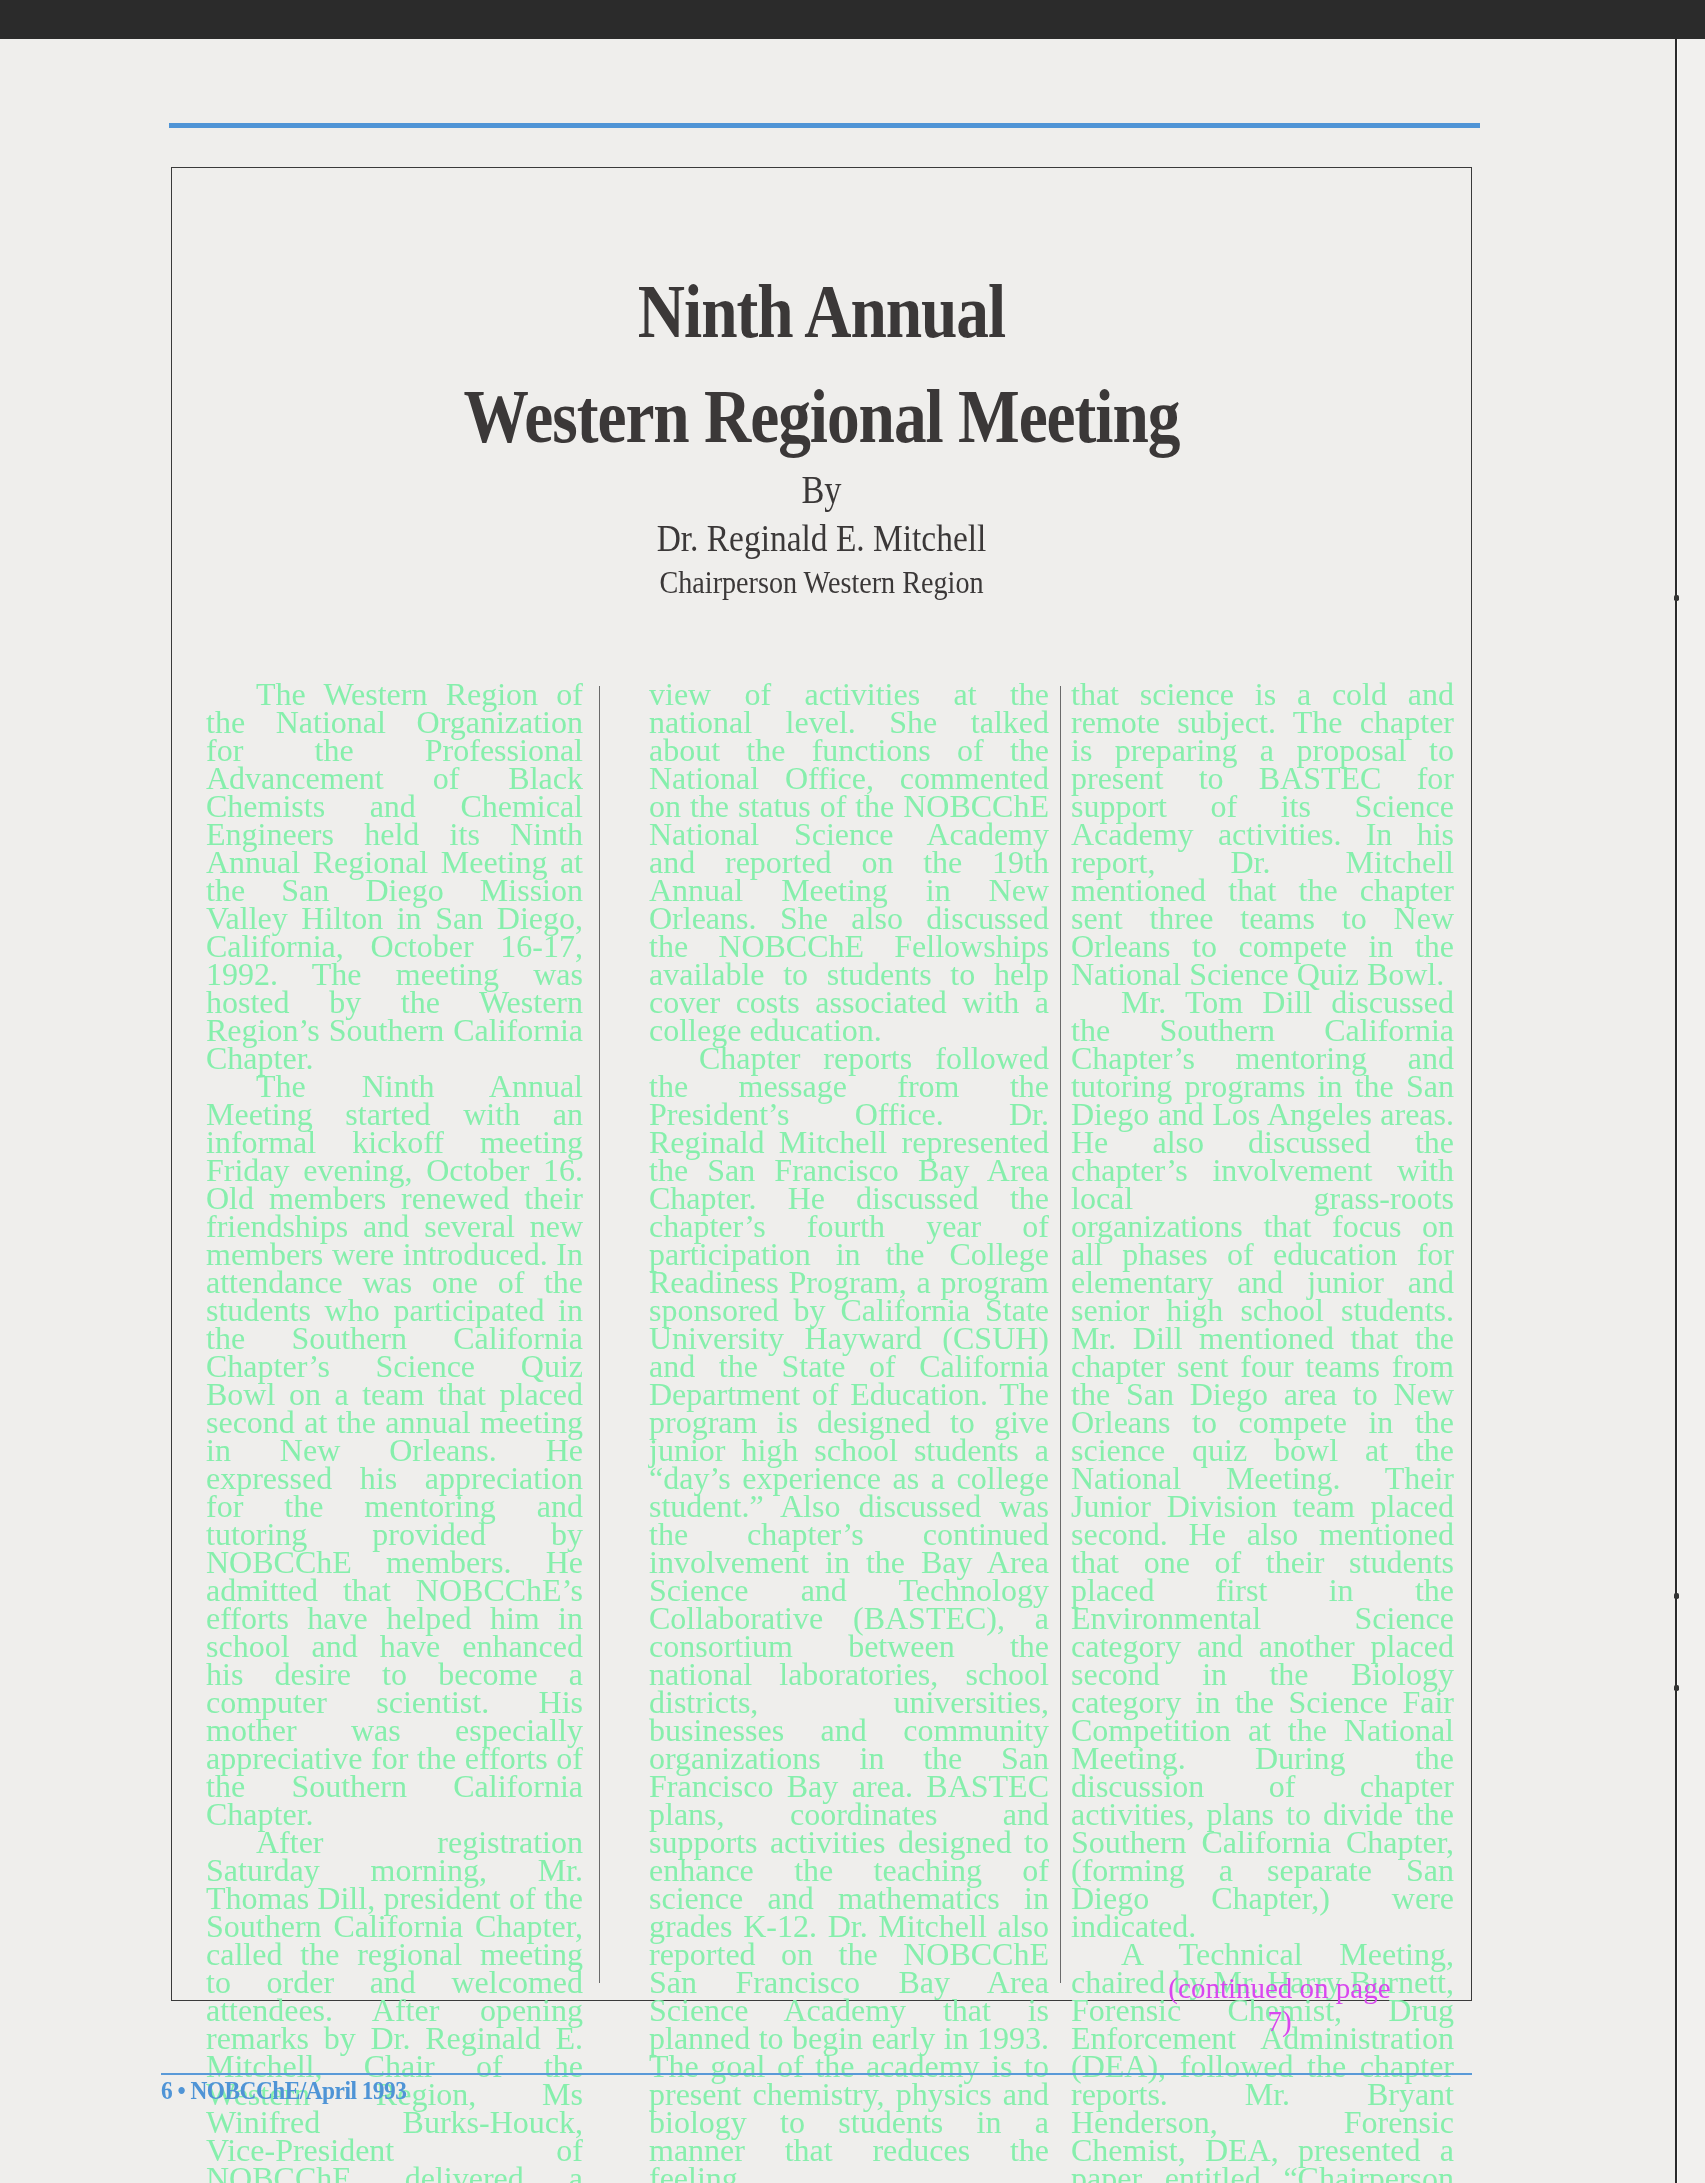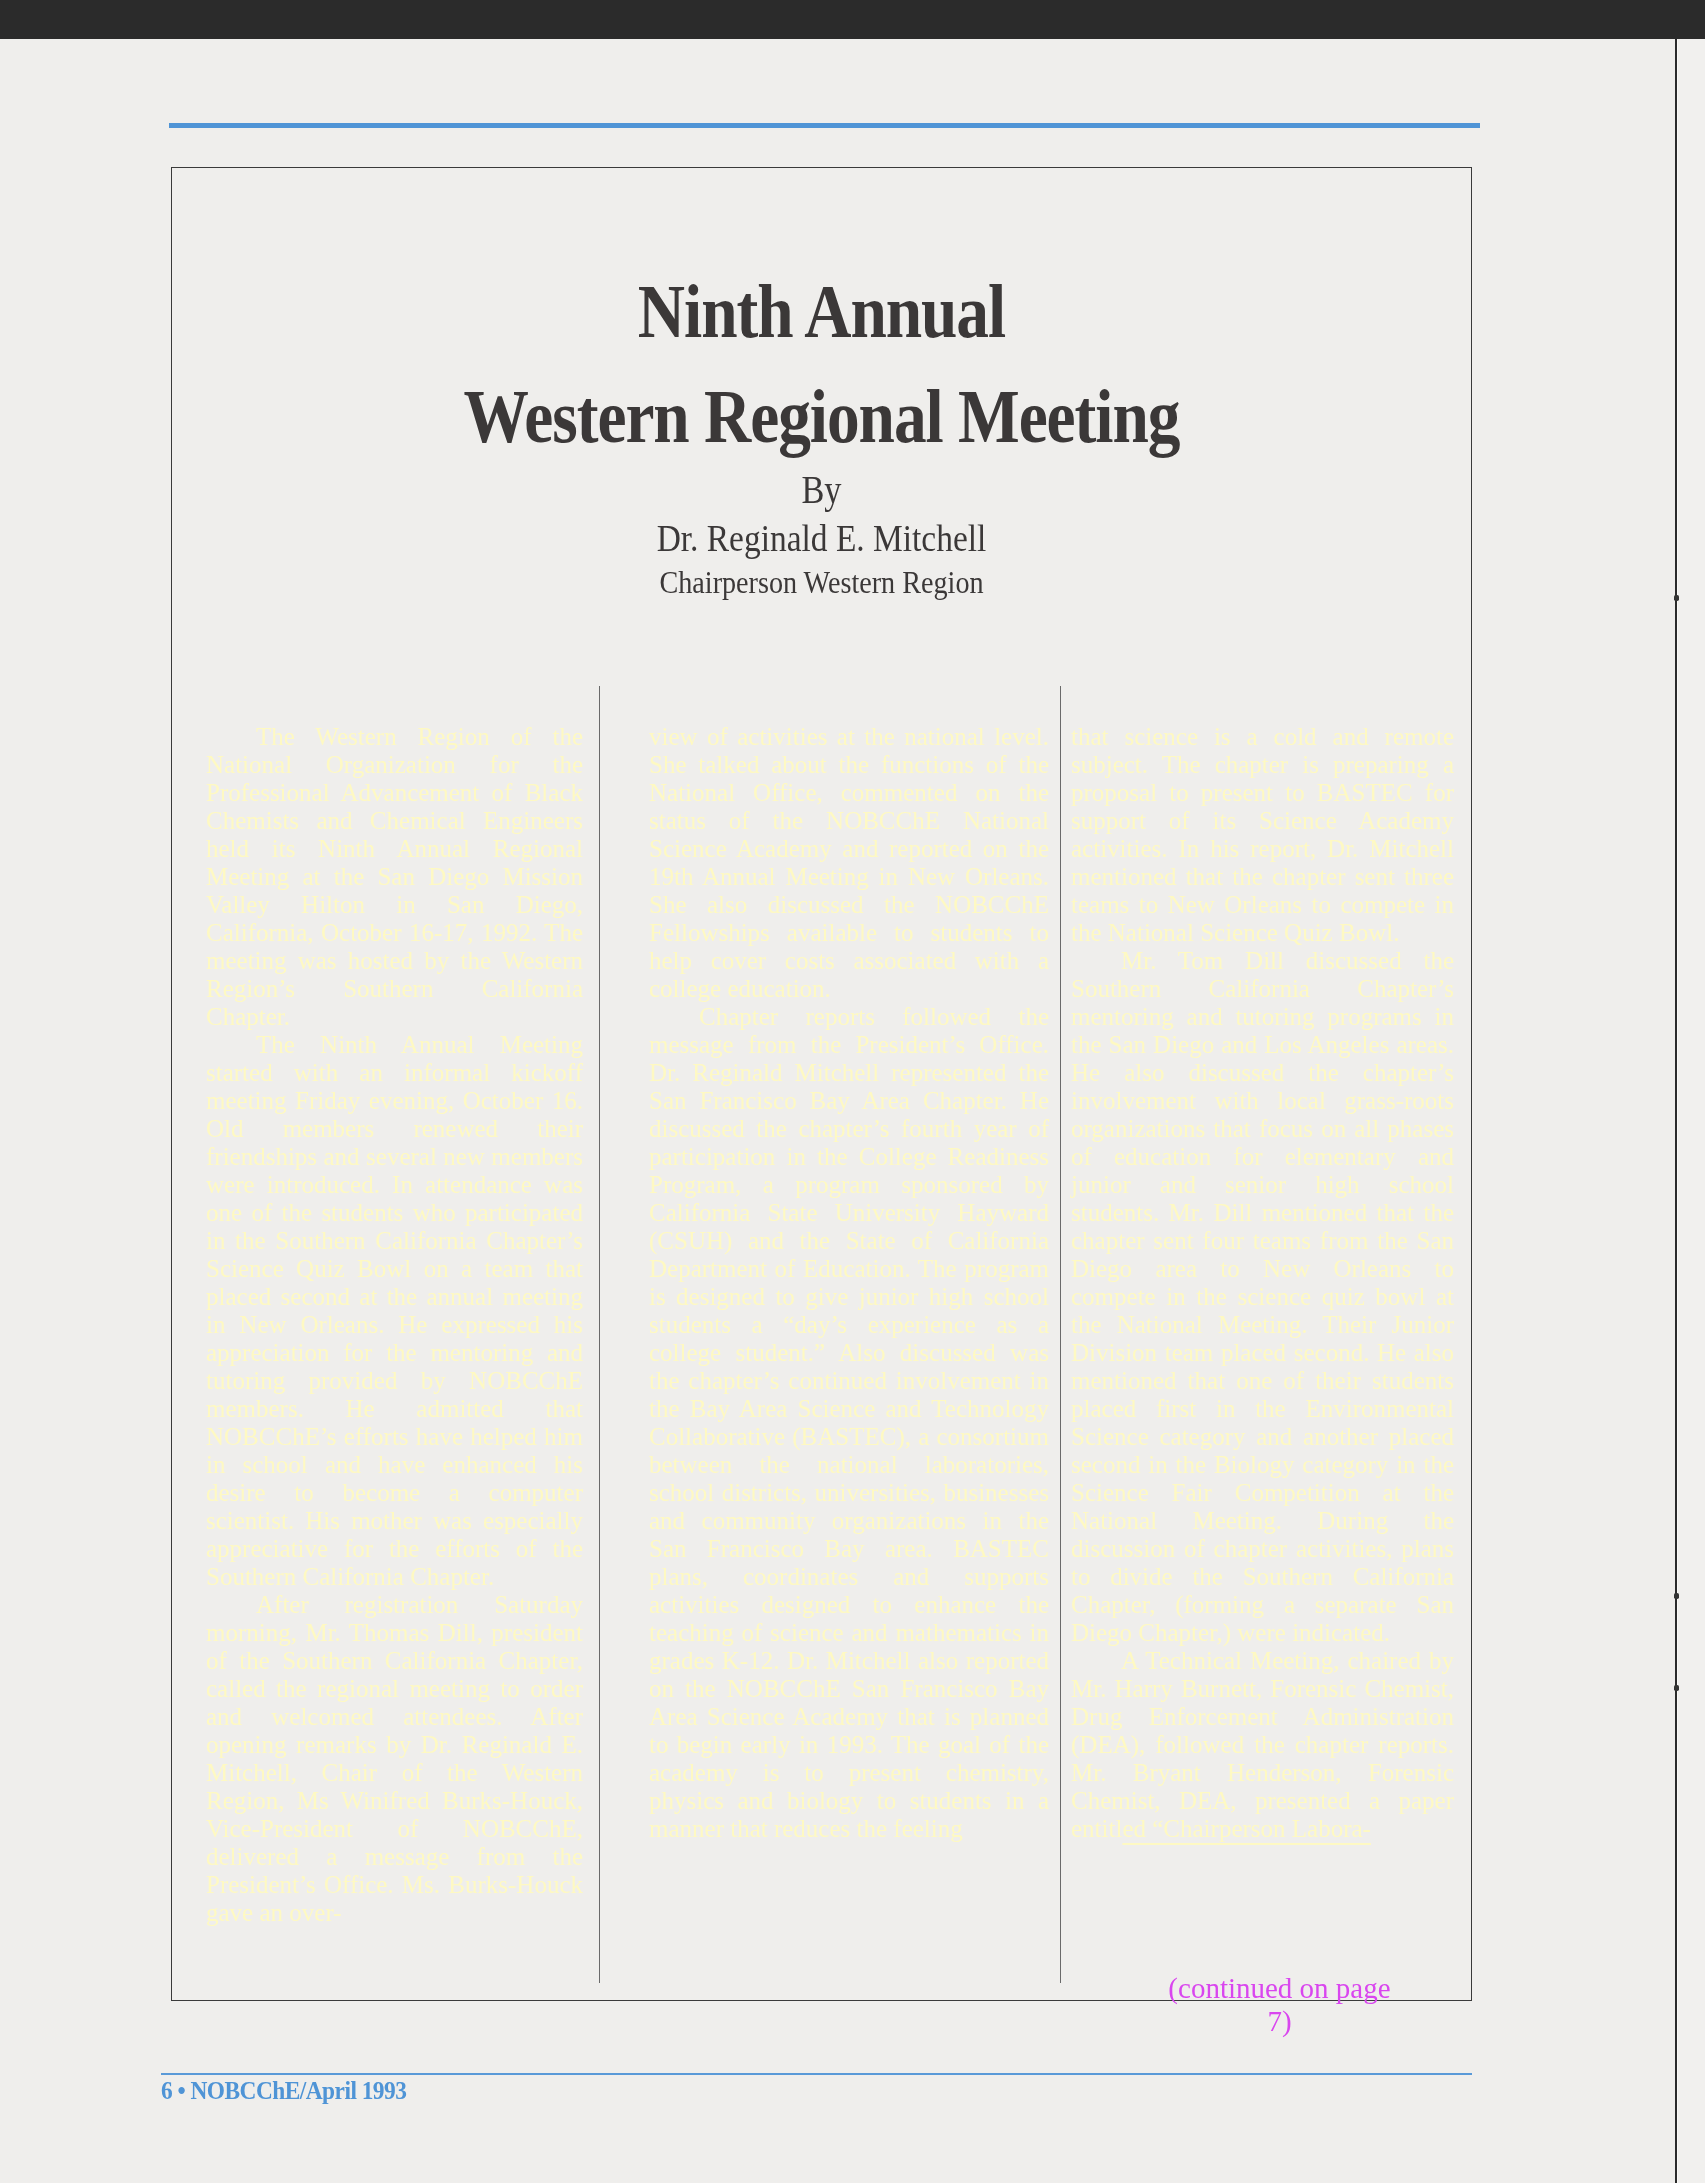--- a/index.html
+++ b/index.html
@@ -33,24 +33,23 @@
   .title-2 { top: 375px; font-size: 76px; line-height: 83px; }
   .byline {
     position: absolute; left: 171px; width: 1301px; text-align: center; color: #3b3838;
     transform: scaleX(0.88); transform-origin: center;
   }
   .by { top: 467px; font-size: 39px; line-height: 45px; }
   .author { top: 516px; font-size: 38px; line-height: 45px; }
   .role { top: 563px; font-size: 32px; line-height: 39px; }
 
   .col {
-    position: absolute; top: 680px; height: 1321px; color: #fef9c3;
-    font-size: 25px; line-height: 28px; text-align: justify;
+    position: absolute; top: 680px; height: 1321px; color: #86efac;
+    font-size: 32px; line-height: 28px; text-align: justify;
     hyphens: manual;
-    margin-top: 43px;
   }
   .col p { margin: 0; text-indent: 0; }
   .col p.indent { text-indent: 50px; }
   .col-1 { left: 206px; width: 377px; }
   .col-2 { left: 649px; width: 400px; }
   .col-3 { left: 1071px; width: 383px; }
   .divider {
     position: absolute; top: 686px; width: 1.2px; height: 1297px; background: #6a6a6a;
   }
   .divider-1 { left: 599px; }

